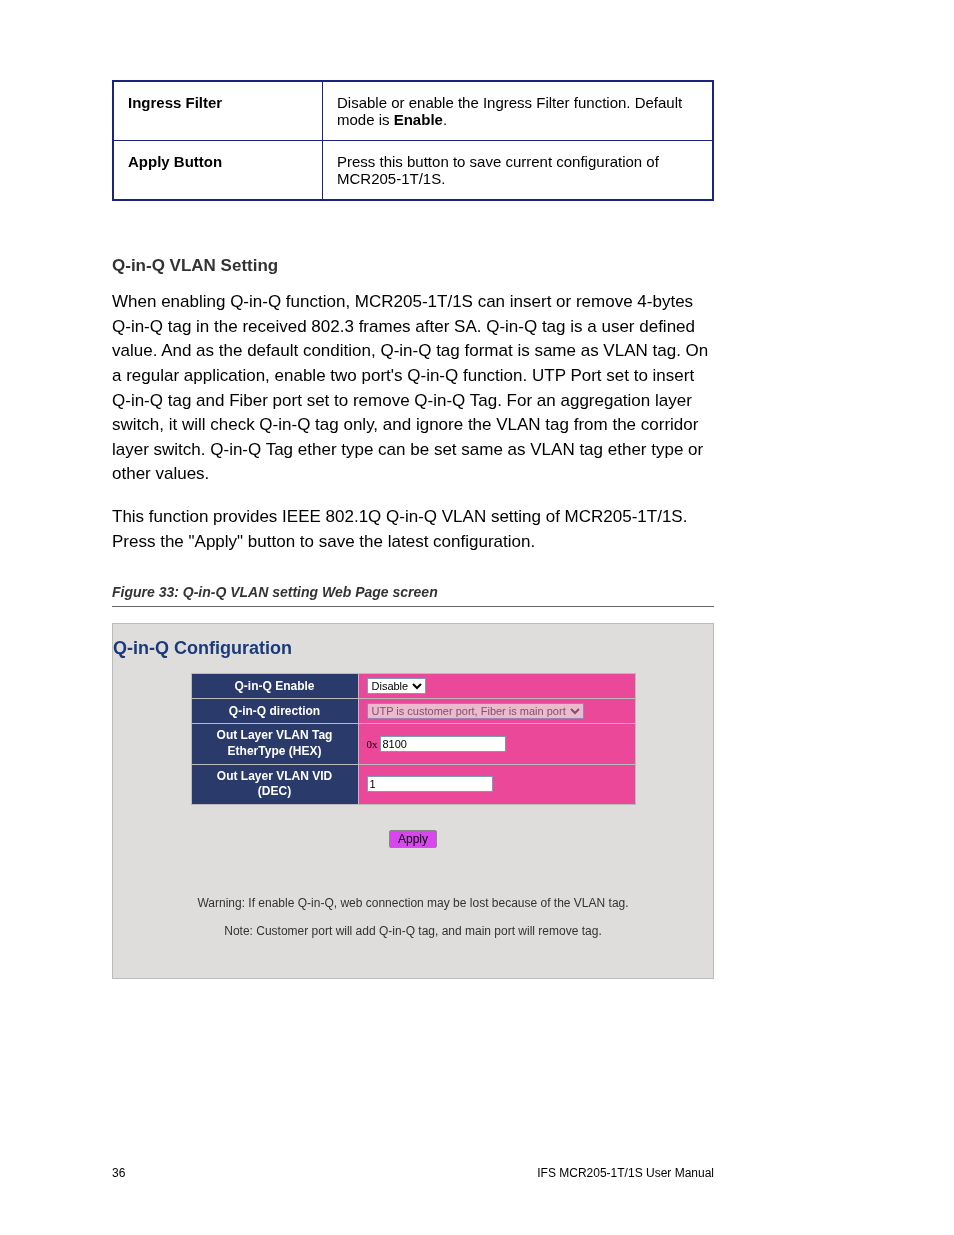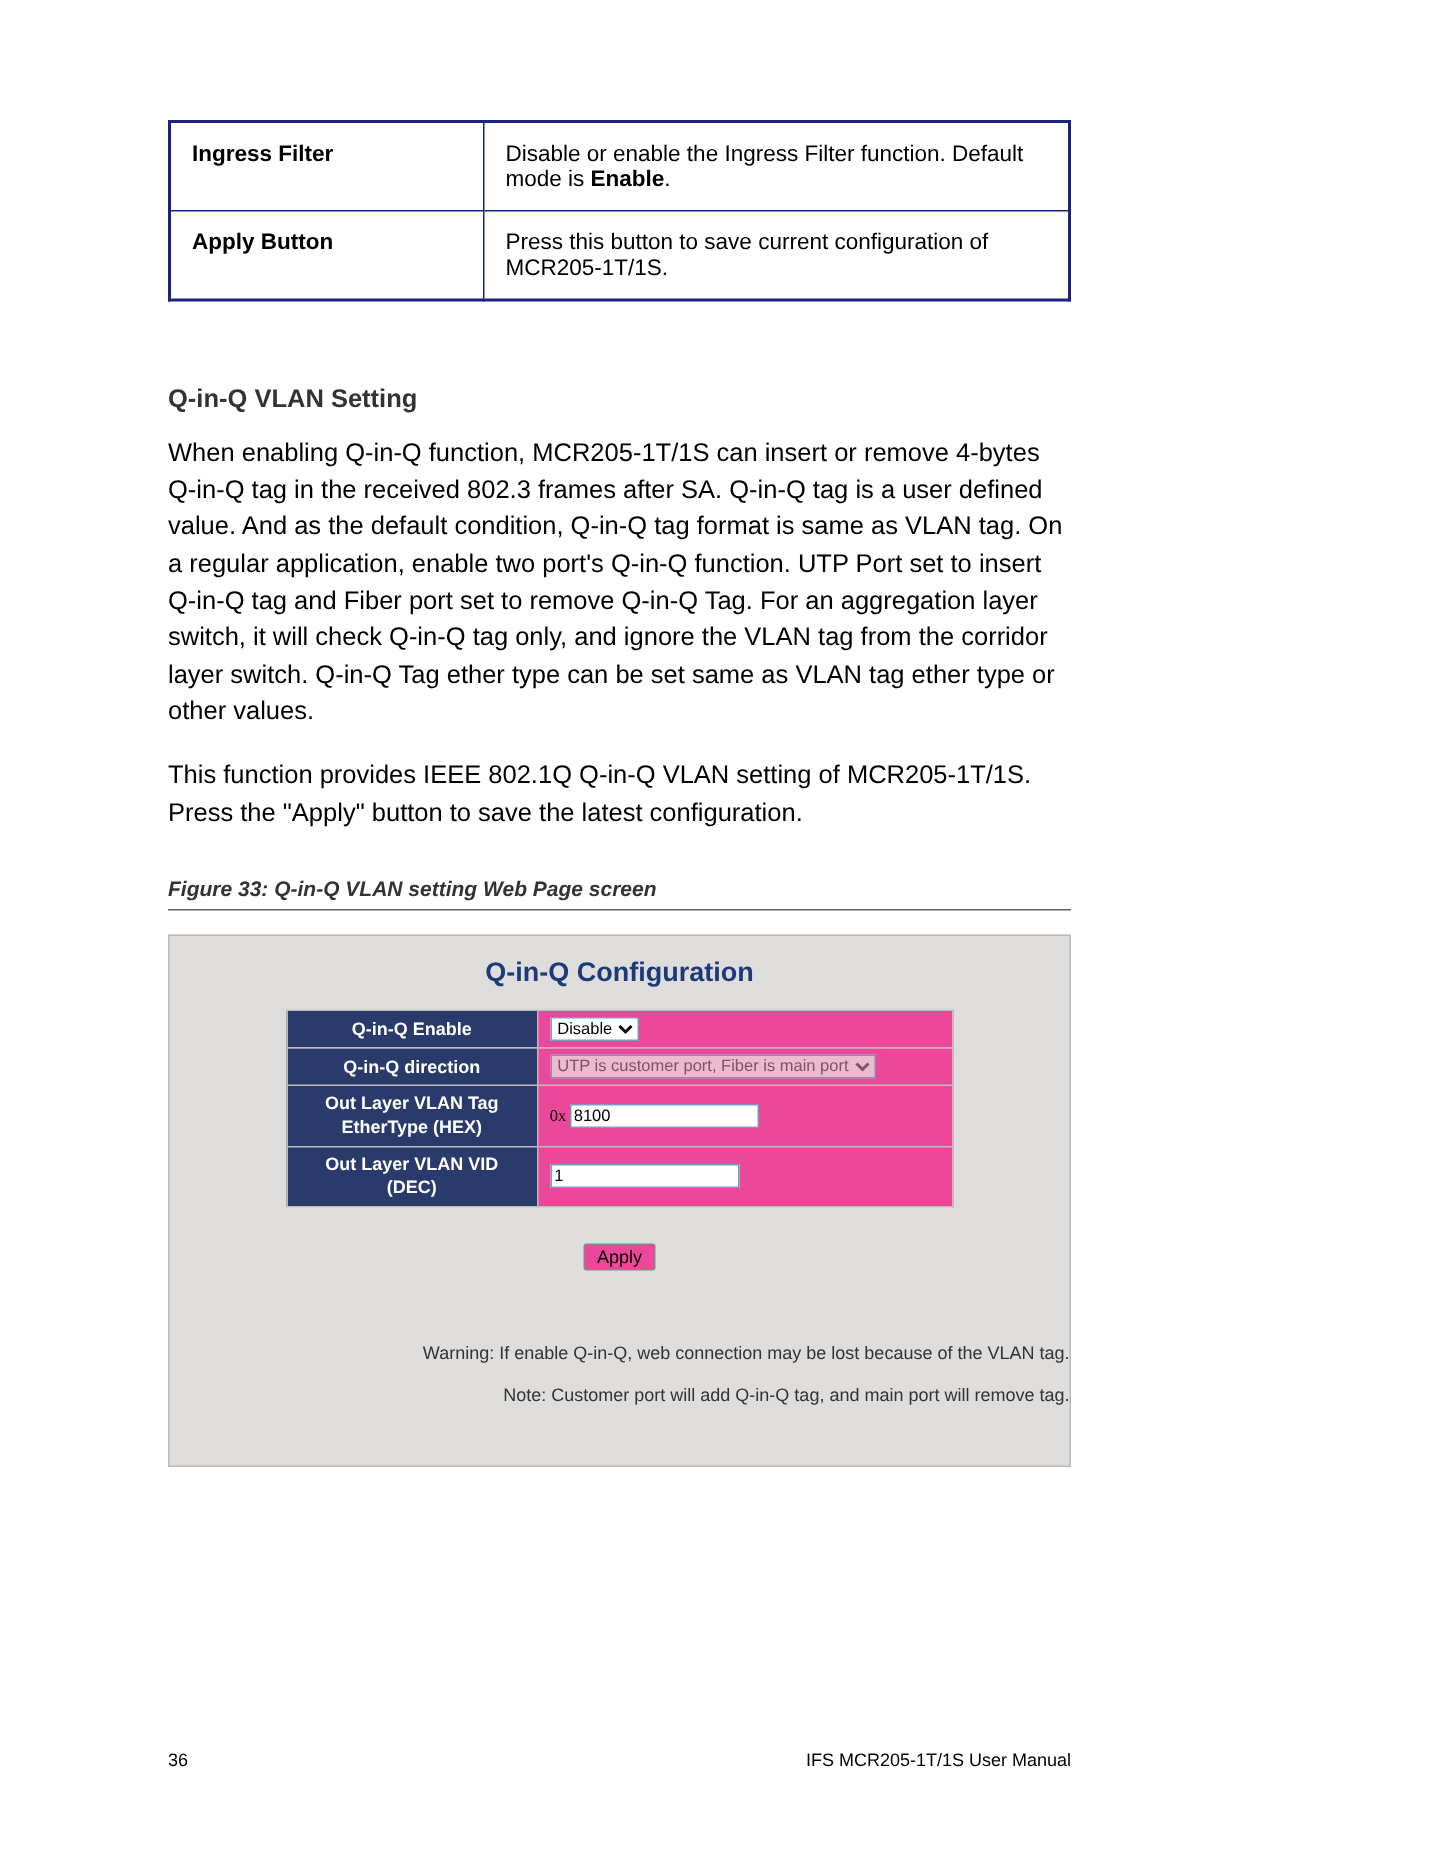--- a/index.html
+++ b/index.html
@@ -58,21 +58,21 @@
   }
 
   
   .screenshot-panel {
     margin-top: 16px;
     background: #dedddb;
     border: 1px solid #bbb;
     padding: 14px 0 40px 0;
   }
   .panel-title {
-    text-align: center;
+    text-align: left;
     font-family: Verdana, Geneva, sans-serif;
     font-weight: bold;
     font-size: 18px;
     color: #1a3a7a;
     margin-bottom: 14px;
   }
 
   .config-table {
     margin: 0 auto;
     border-collapse: collapse;
@@ -122,28 +122,28 @@
   }
 
   .apply-row {
     text-align: center;
     margin-top: 24px;
   }
   .apply-btn {
     font-size: 12px;
     font-family: Arial, sans-serif;
     padding: 1px 8px;
-    background: #ec4899;
+    background: #d946ef;
     border: 1px solid #888;
     border-radius: 2px;
     cursor: pointer;
   }
 
   .panel-note {
-    text-align: right;
+    text-align: center;
     font-family: Verdana, Geneva, sans-serif;
     font-size: 12px;
     color: #333;
     margin-top: 48px;
   }
   .panel-note + .panel-note {
     margin-top: 14px;
   }
 
   .footer {

